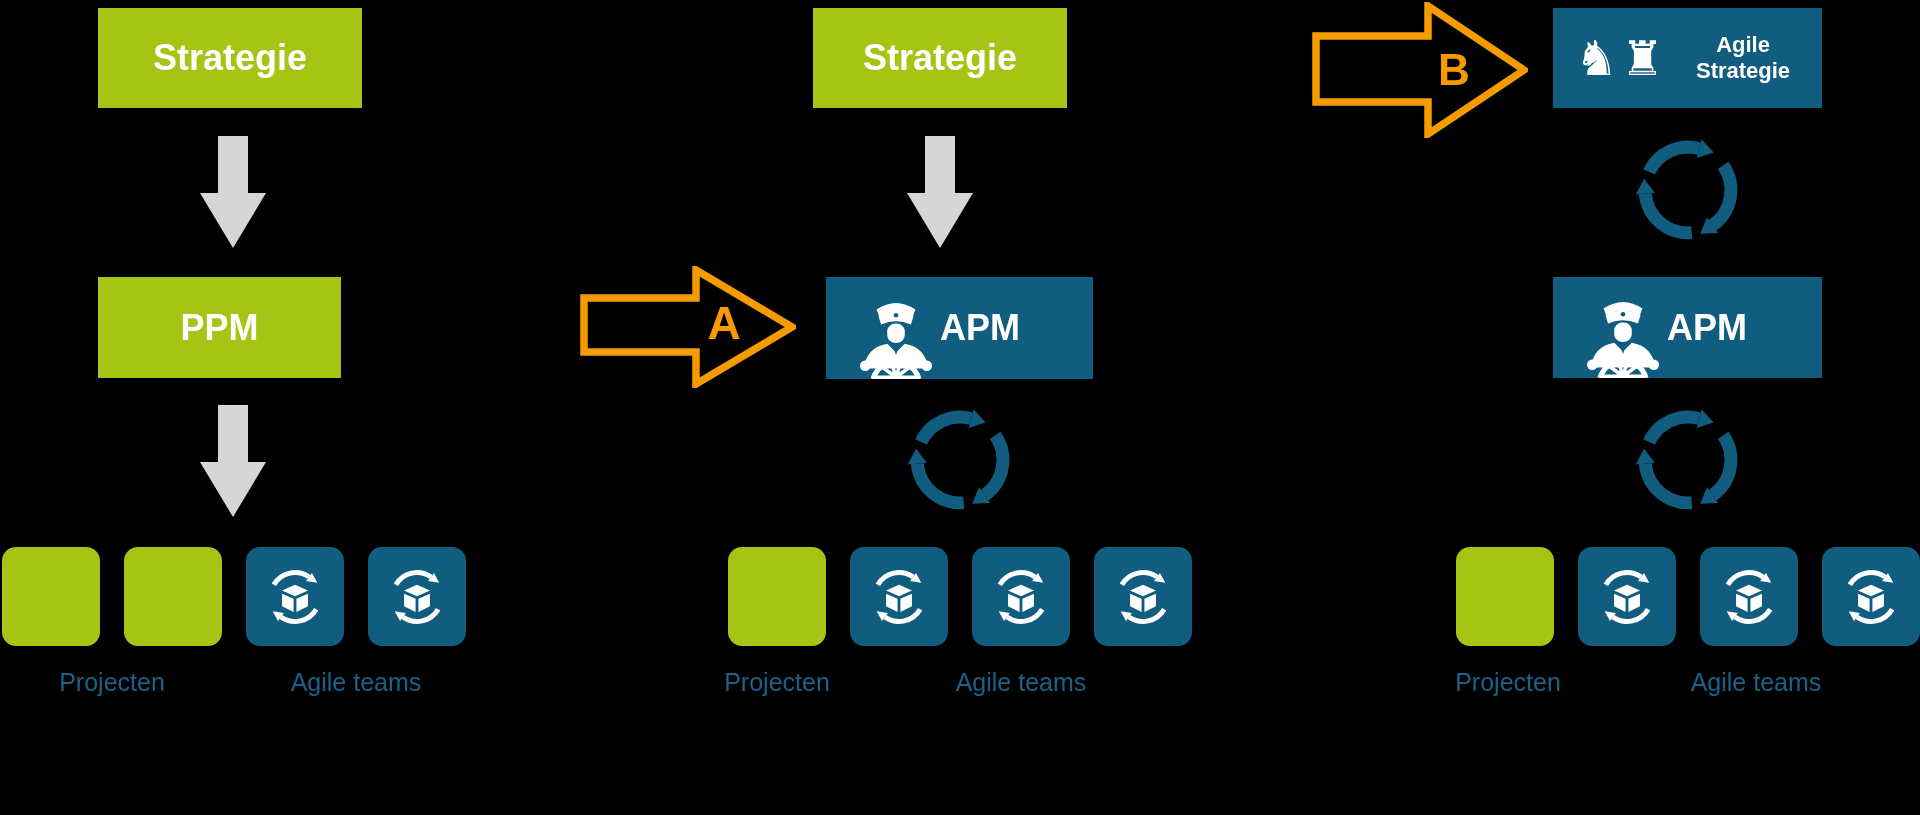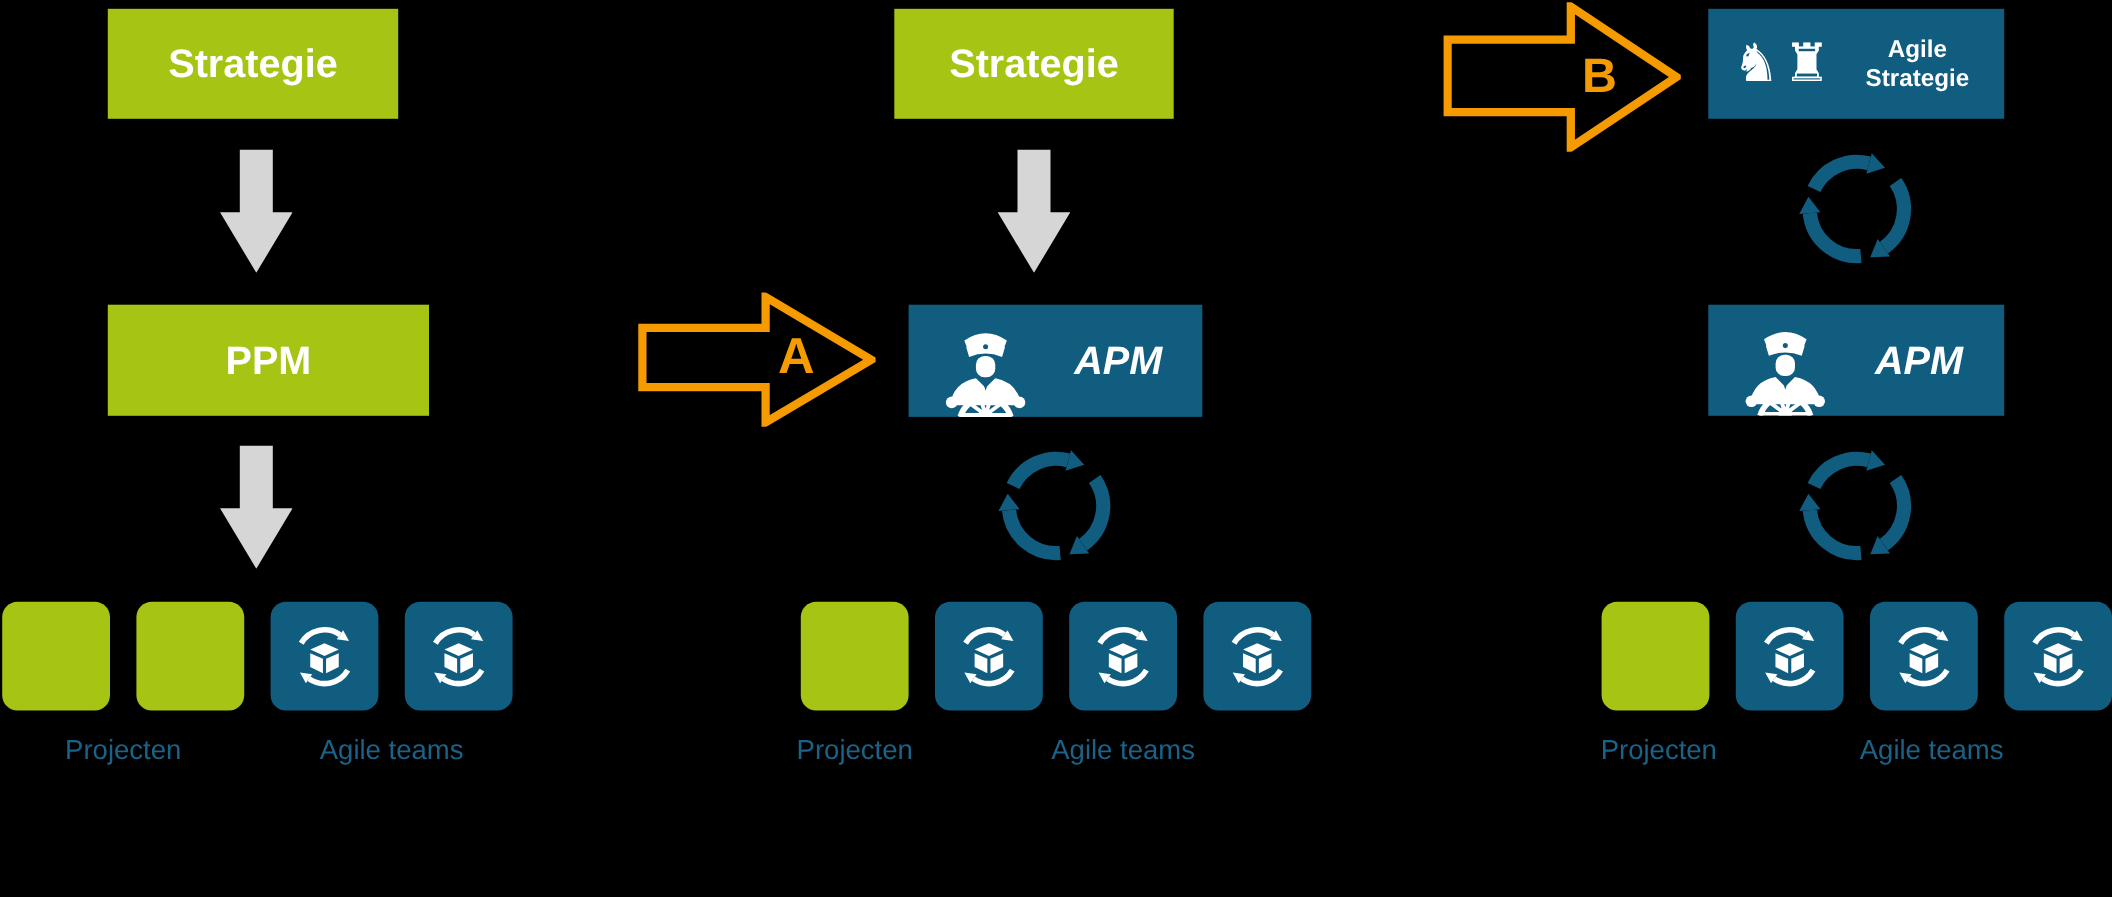--- a/index.html
+++ b/index.html
@@ -7,21 +7,21 @@
     --label-blue:#1a6288; --legend-gray:#ababab; --white:#ffffff; --background:#000000;
   }
   html,body{margin:0;padding:0;background:var(--background);}
   #canvas{position:relative;width:1920px;height:815px;background:var(--background);
     overflow:hidden;font-family:"Liberation Sans","DejaVu Sans",sans-serif;}
   .box{position:absolute;display:flex;align-items:center;justify-content:center;
     color:var(--white);font-weight:bold;font-size:36px;box-sizing:border-box;}
   .box.green{background:var(--green);}
   .box.blue{background:var(--blue);}
   .apm-box{justify-content:flex-start;padding-left:26px;}
-  .apm-box .box-label{flex:1;text-align:center;font-style:italic;}
+  .apm-box .box-label{flex:1;text-align:left;}
   .captain{width:88px;height:88px;align-self:flex-end;flex:0 0 auto;}
   .strategy-box{justify-content:flex-start;padding-left:22px;}
   .chess-wrap{display:flex;align-items:center;gap:3px;flex:0 0 auto;}
   .chess{font-family:"DejaVu Sans",sans-serif;font-size:48px;line-height:1;color:var(--white);}
   .strategy-text{flex:1;text-align:center;font-size:22px;line-height:1.18;}
   .down-arrow{position:absolute;width:66px;height:112px;}
   .cycle{position:absolute;width:118px;height:118px;}
   .block-arrow{position:absolute;}
   .callout-letter{position:absolute;color:var(--orange);font-weight:bold;
     font-size:46px;line-height:1;text-align:center;}
@@ -102,21 +102,21 @@
 
   <div>
     <div class="box green" style="left:98px;top:8px;width:264px;height:100px;">
       <span>Strategie</span>
     </div>
 
     <svg class="down-arrow" style="left:200px;top:136px;" viewBox="0 0 66 112">
         <use href="#sym-down-arrow"></use>
       </svg>
 
-    <div class="box green" style="left:98px;top:277px;width:292px;height:101px;">
+    <div class="box green" style="left:98px;top:277px;width:243px;height:101px;">
       <span>PPM</span>
     </div>
 
     <svg class="down-arrow" style="left:200px;top:405px;" viewBox="0 0 66 112">
         <use href="#sym-down-arrow"></use>
       </svg>
 
     <div class="squares-row" style="left:2px;top:547px;">
         <div class="square project"></div>
         <div class="square project"></div>

